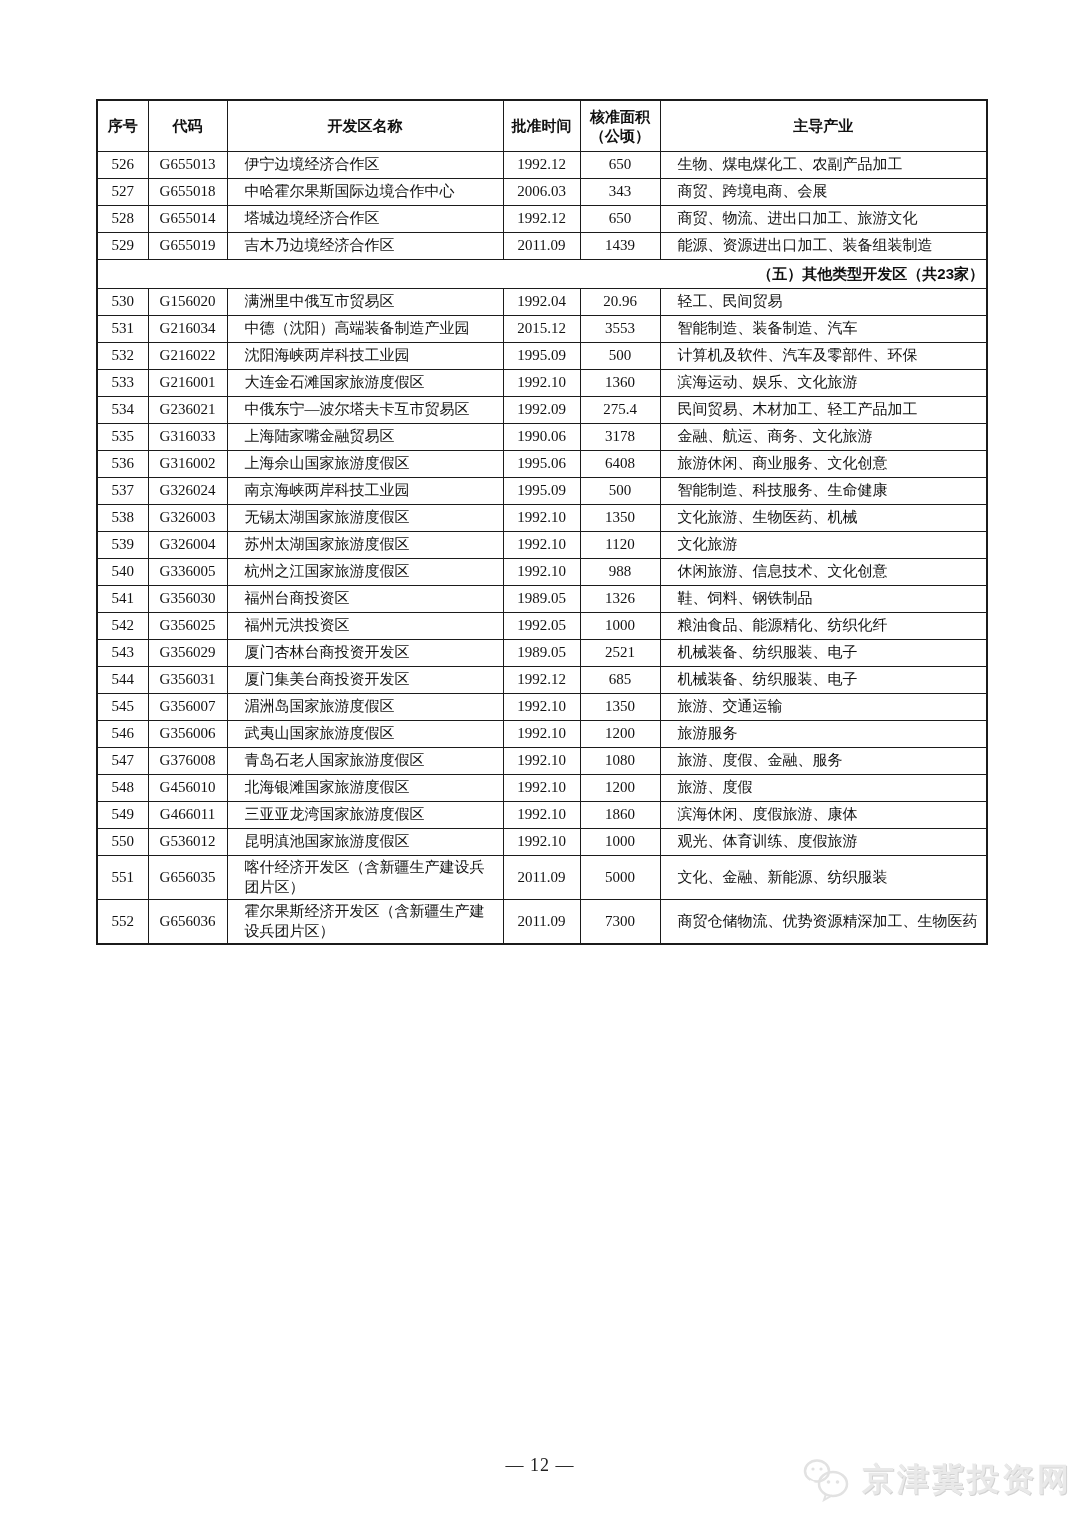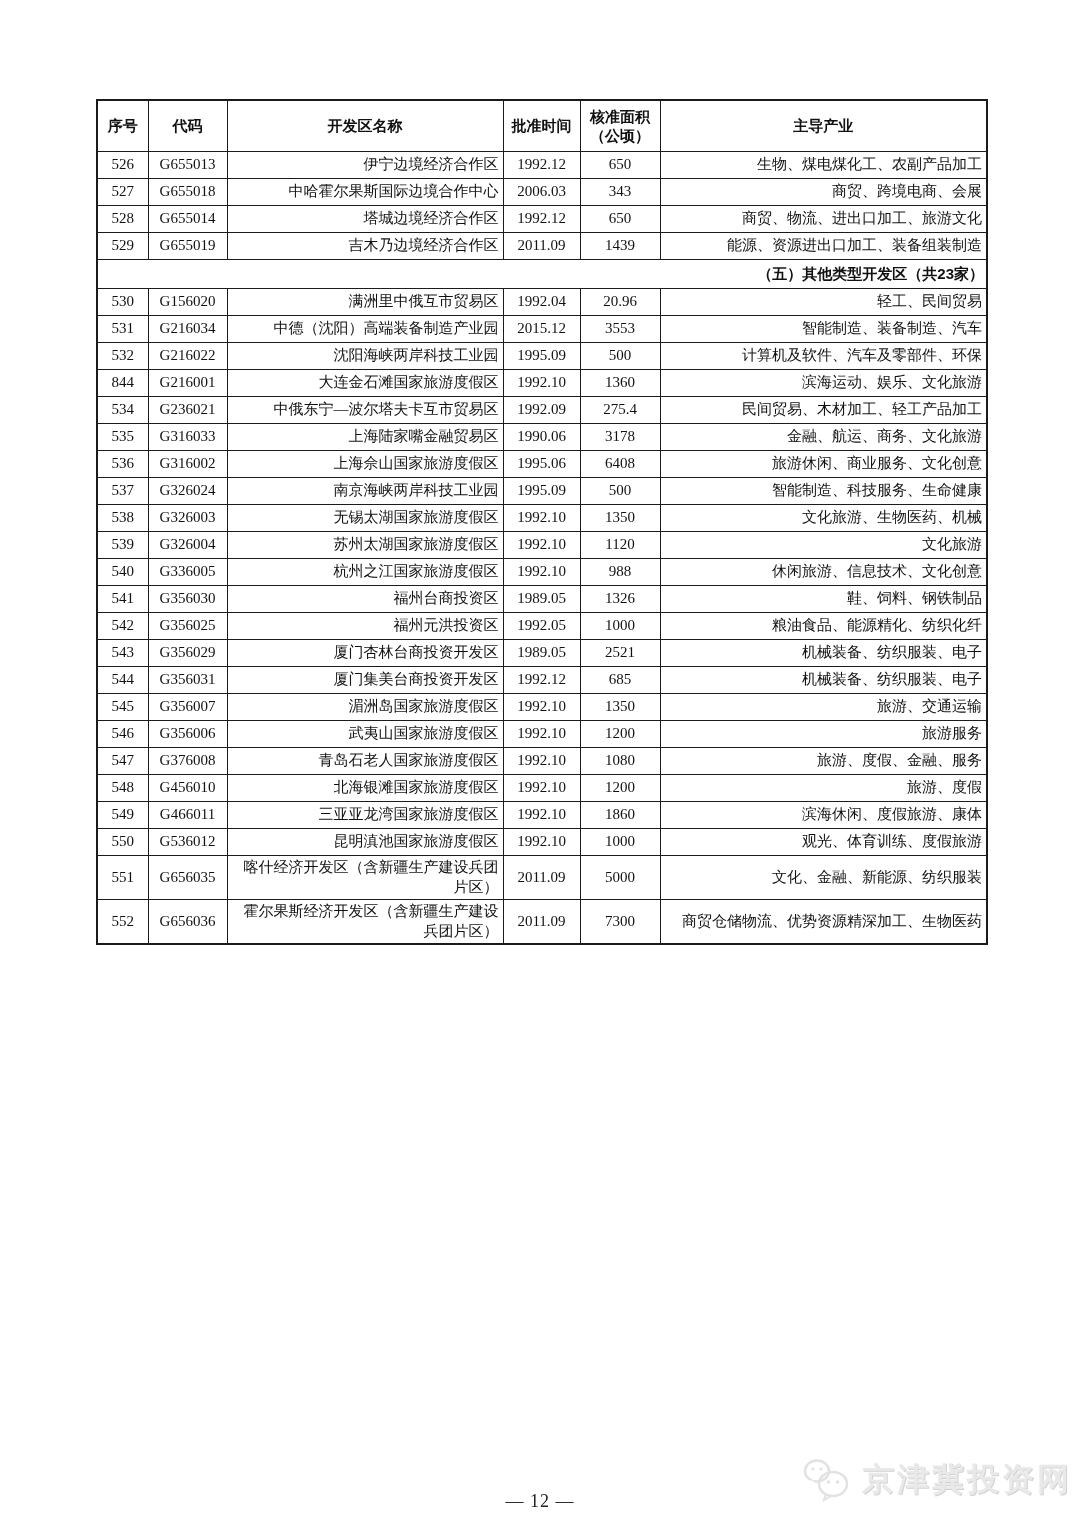--- a/index.html
+++ b/index.html
@@ -49,43 +49,42 @@
   }
   .zone-table td.c-no,
   .zone-table td.c-code,
   .zone-table td.c-date,
   .zone-table td.c-area {
     text-align: center;
     height: 22px;
   }
   .zone-table td.c-name,
   .zone-table td.c-ind {
-    text-align: right;
-    padding-left: 4px;
+    text-align: left;
+    padding-left: 17px;
     padding-right: 4px;
   }
   .zone-table td.section-cell {
     font-family: "Liberation Sans", "DejaVu Sans", sans-serif;
     font-weight: bold;
     text-align: right;
     font-size: 15px;
     padding: 4px 2px 4px 6px;
     height: 20px;
   }
 
   .page-footer {
     position: absolute;
     left: 0;
     top: 1455px;
     width: 100%;
     text-align: center;
     font-size: 18px;
     color: #222222;
     letter-spacing: 1px;
-    margin-top: 36px;
   }
 
   .watermark {
     position: absolute;
     right: 8px;
     top: 1458px;
     display: flex;
     align-items: center;
     gap: 8px;
     user-select: none;
@@ -178,21 +177,21 @@
         </tr>
         <tr>
           <td class="c-no">532</td>
           <td class="c-code">G216022</td>
           <td class="c-name">沈阳海峡两岸科技工业园</td>
           <td class="c-date">1995.09</td>
           <td class="c-area">500</td>
           <td class="c-ind">计算机及软件、汽车及零部件、环保</td>
         </tr>
         <tr>
-          <td class="c-no">844</td>
+          <td class="c-no">533</td>
           <td class="c-code">G216001</td>
           <td class="c-name">大连金石滩国家旅游度假区</td>
           <td class="c-date">1992.10</td>
           <td class="c-area">1360</td>
           <td class="c-ind">滨海运动、娱乐、文化旅游</td>
         </tr>
         <tr>
           <td class="c-no">534</td>
           <td class="c-code">G236021</td>
           <td class="c-name">中俄东宁—波尔塔夫卡互市贸易区</td>

